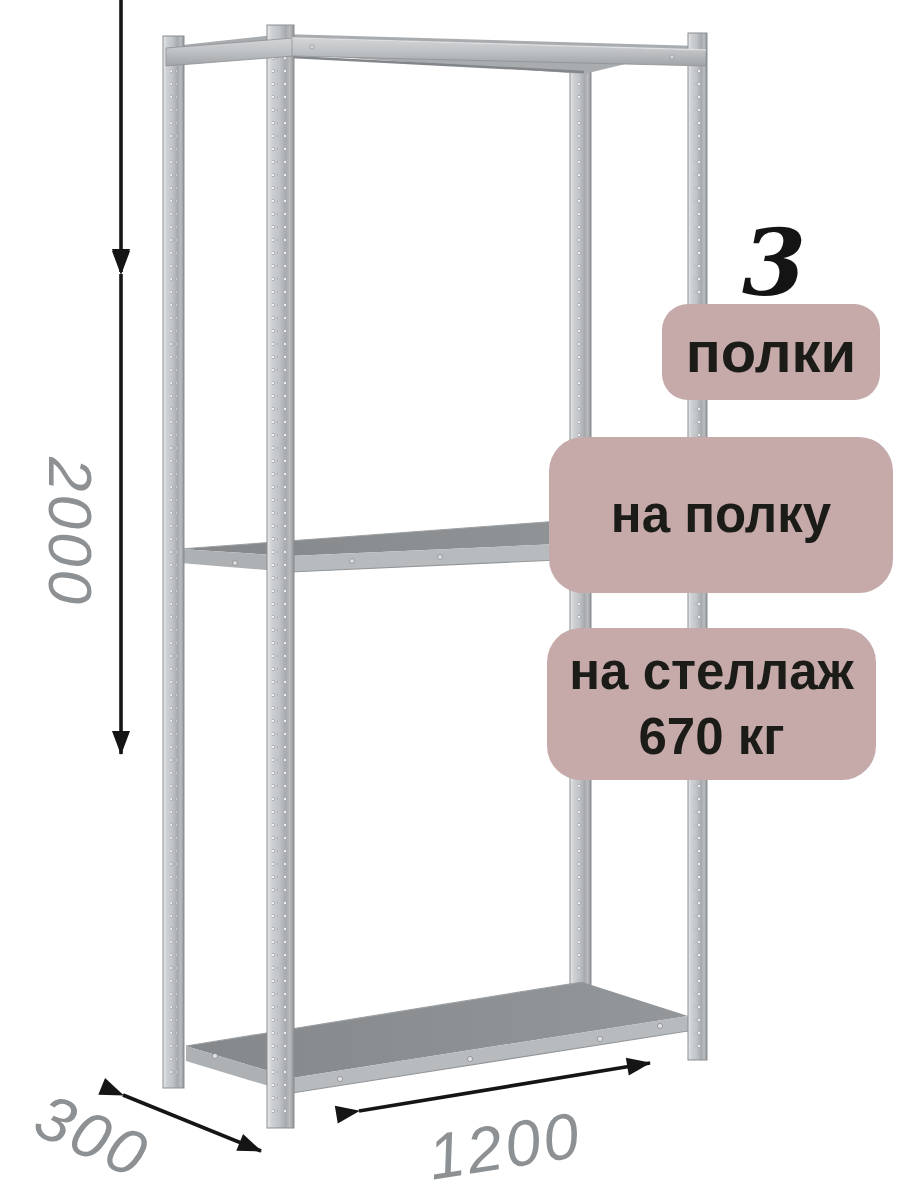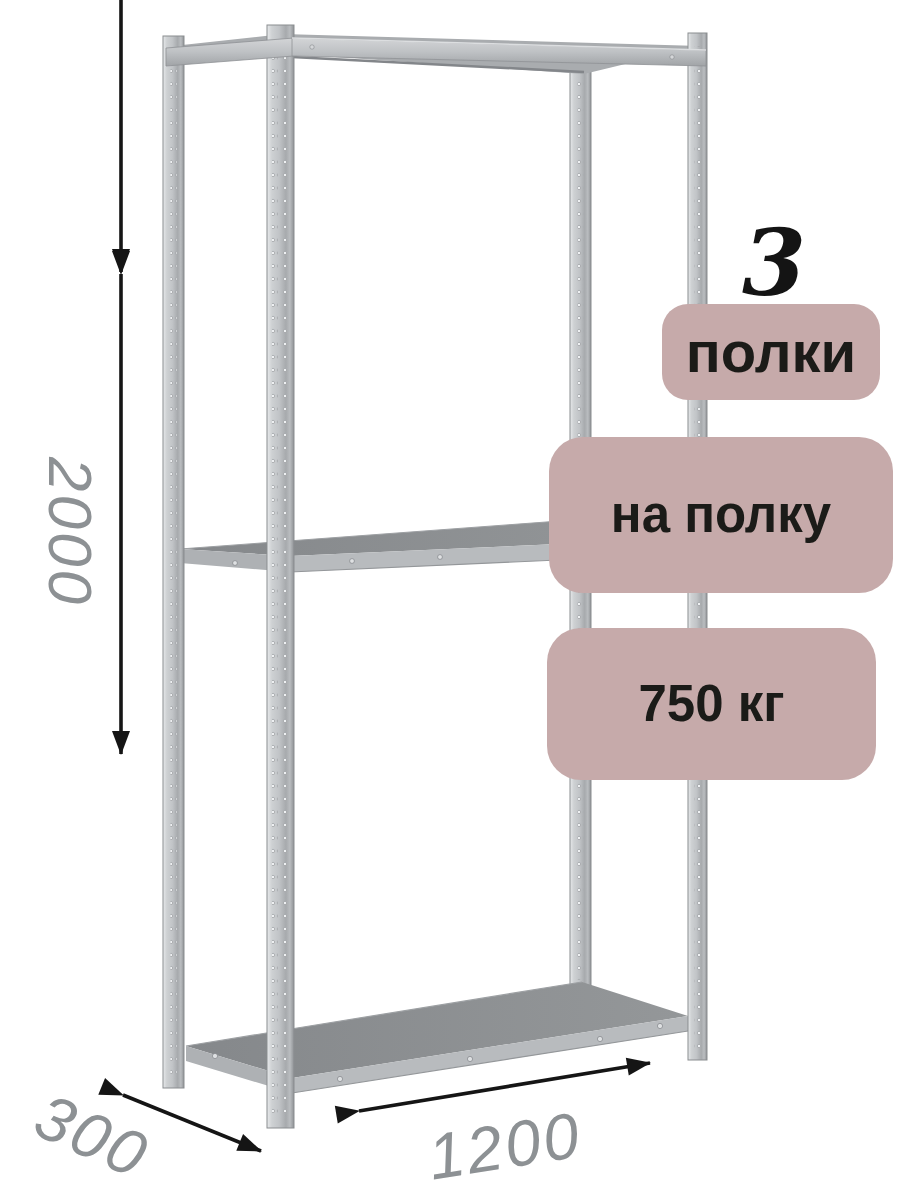--- a/index.html
+++ b/index.html
@@ -154,16 +154,17 @@
 
   <div class="badge badge-shelves">
     <span>полки</span>
   </div>
 
   <div class="badge badge-per-shelf">
     <span>на полку</span>
   </div>
 
   <div class="badge badge-per-rack">
-    <span>750 кг</span>
+    <span>на стеллаж</span>
+    <span>670 кг</span>
   </div>
 
 </div>
 
 </body></html>

